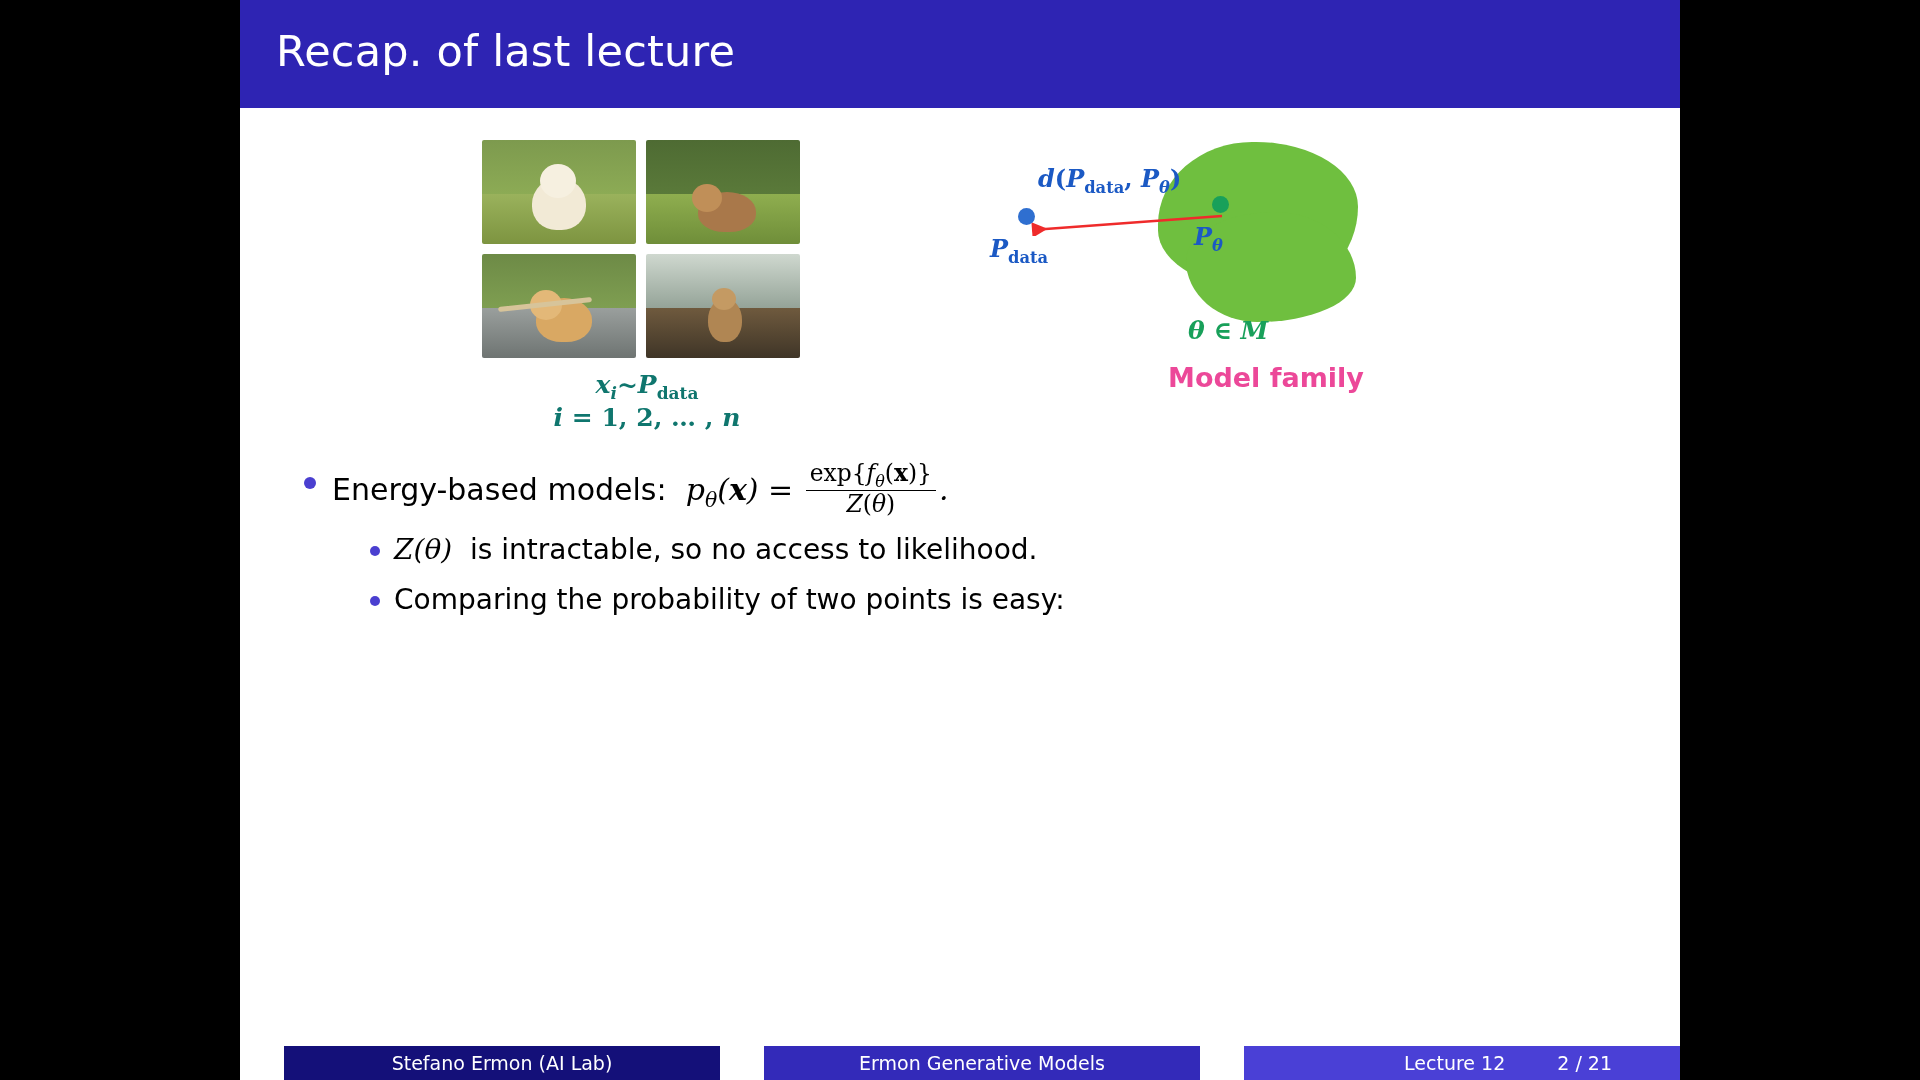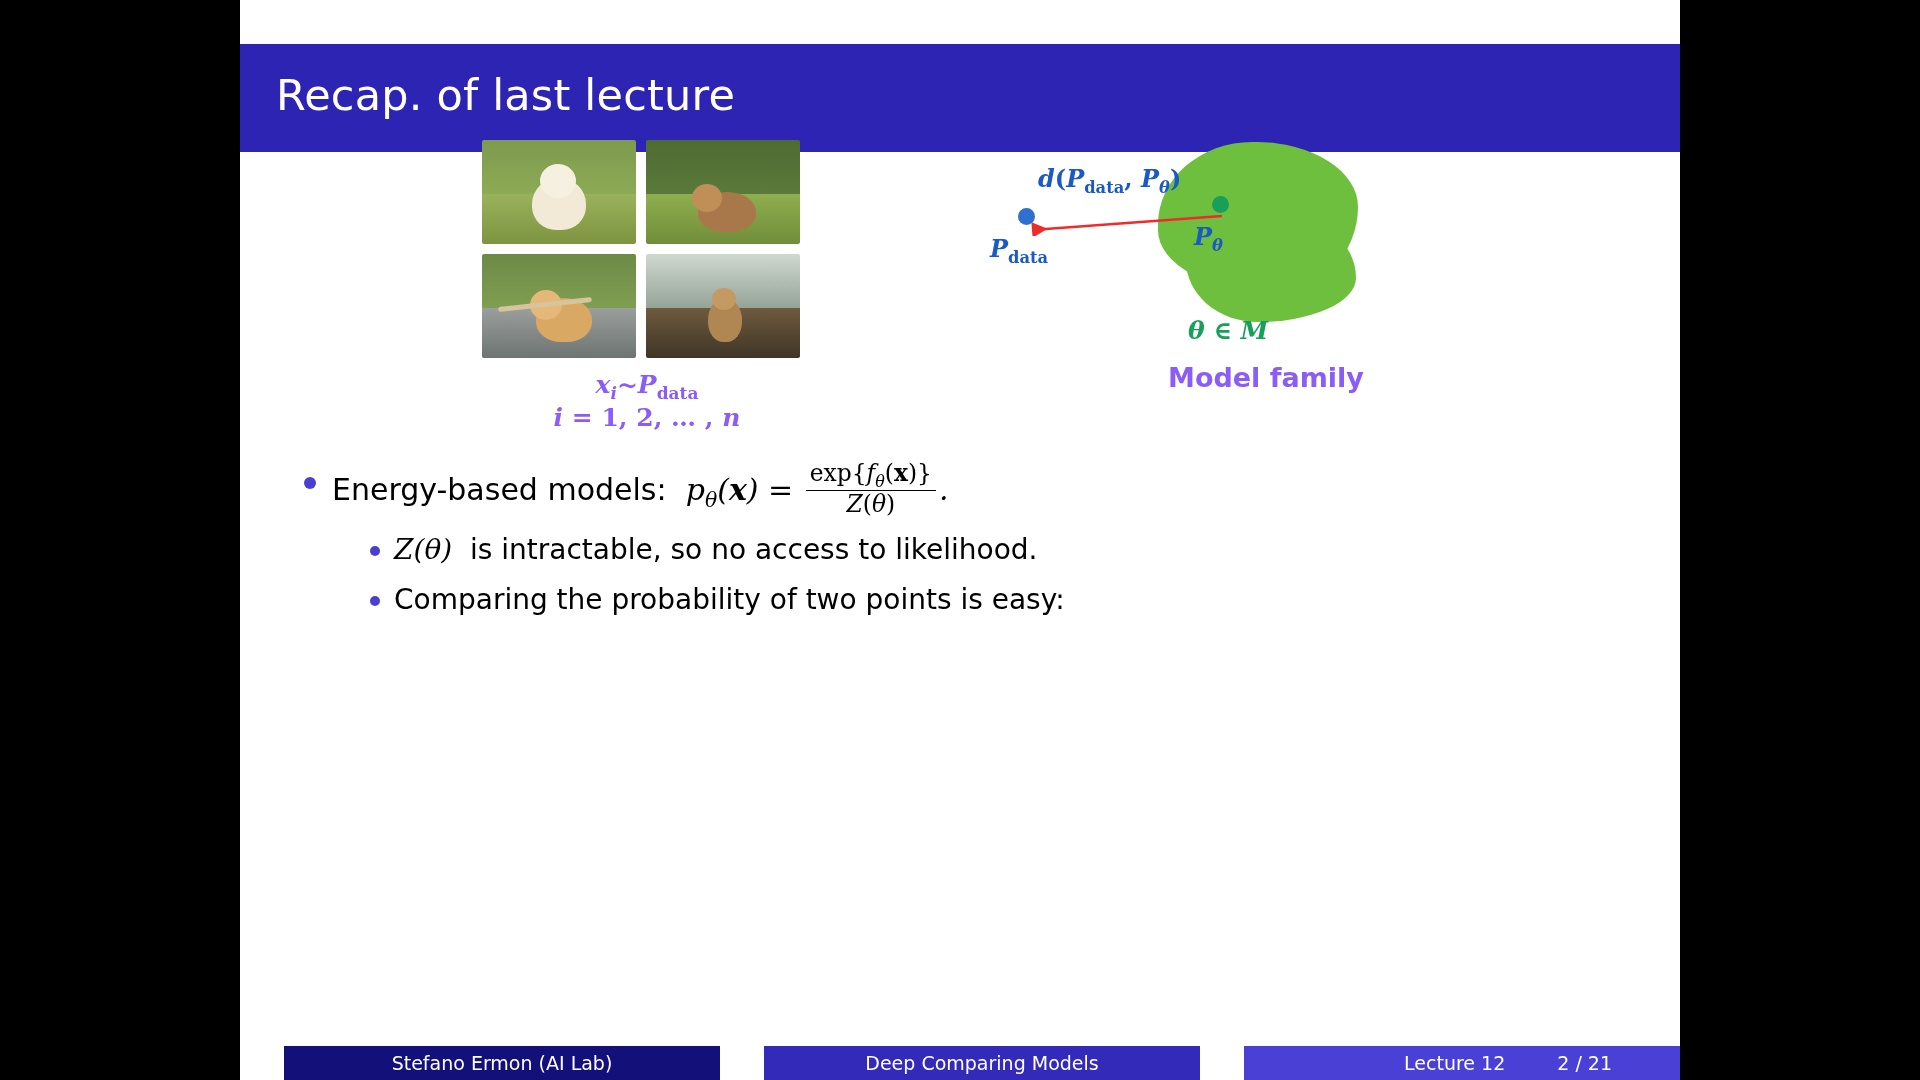--- a/index.html
+++ b/index.html
@@ -31,21 +31,20 @@
   }
 
   
   #title-bar {
     position: absolute;
     left: 0;
     top: 0;
     width: 1440px;
     height: 108px;
     background: #2e24b3;
-    margin-top: 44px;
   }
   #slide-title {
     position: absolute;
     left: 36px;
     top: 26px;
     color: #ffffff;
     font-size: 43px;
     font-family: "DejaVu Sans", sans-serif;
     font-weight: 400;
     letter-spacing: 0.2px;
@@ -119,21 +118,21 @@
   #photo-4 .dog { width: 34px; height: 44px; left: 62px; top: 44px; background: #b08653; }
   #photo-4 .dog-head { width: 24px; height: 22px; left: 66px; top: 34px; background: #c49a63; }
 
   
   #data-caption {
     position: absolute;
     left: 242px;
     top: 262px;
     width: 330px;
     text-align: center;
-    color: #8b5cf6;
+    color: #0f766e;
     font-weight: bold;
     font-size: 25px;
     line-height: 1.18;
     font-family: "DejaVu Serif", serif;
   }
   #data-caption .line2 { font-size: 25px; }
 
   
   #model-diagram {
     position: absolute;
@@ -222,21 +221,21 @@
     font-size: 25px;
     font-family: "DejaVu Serif", serif;
     text-align: center;
   }
   #model-family-label {
     position: absolute;
     left: 206px;
     top: 236px;
     width: 260px;
     text-align: center;
-    color: #8b5cf6;
+    color: #ec4899;
     font-weight: bold;
     font-size: 27px;
     font-family: "DejaVu Sans", sans-serif;
   }
 
   sub { font-size: 0.68em; }
 
   
   #bullets {
     position: absolute;
@@ -440,21 +439,21 @@
       </div>
 
       <div class="bullet-l2">
         <div>Comparing the probability of two points is easy:</div>
       </div>
     </div>
 
 
     <div id="footer">
       <div class="foot-cell" id="foot-author">Stefano Ermon  (AI Lab)</div>
-      <div class="foot-cell" id="foot-center">Deep Comparing Models</div>
+      <div class="foot-cell" id="foot-center">Ermon Generative Models</div>
       <div class="foot-cell" id="foot-right">
         <span id="foot-lecture">Lecture 12</span>
         <span id="foot-page">2 / 21</span>
       </div>
     </div>
 
   </div>
 </div>
 
 </body></html>

